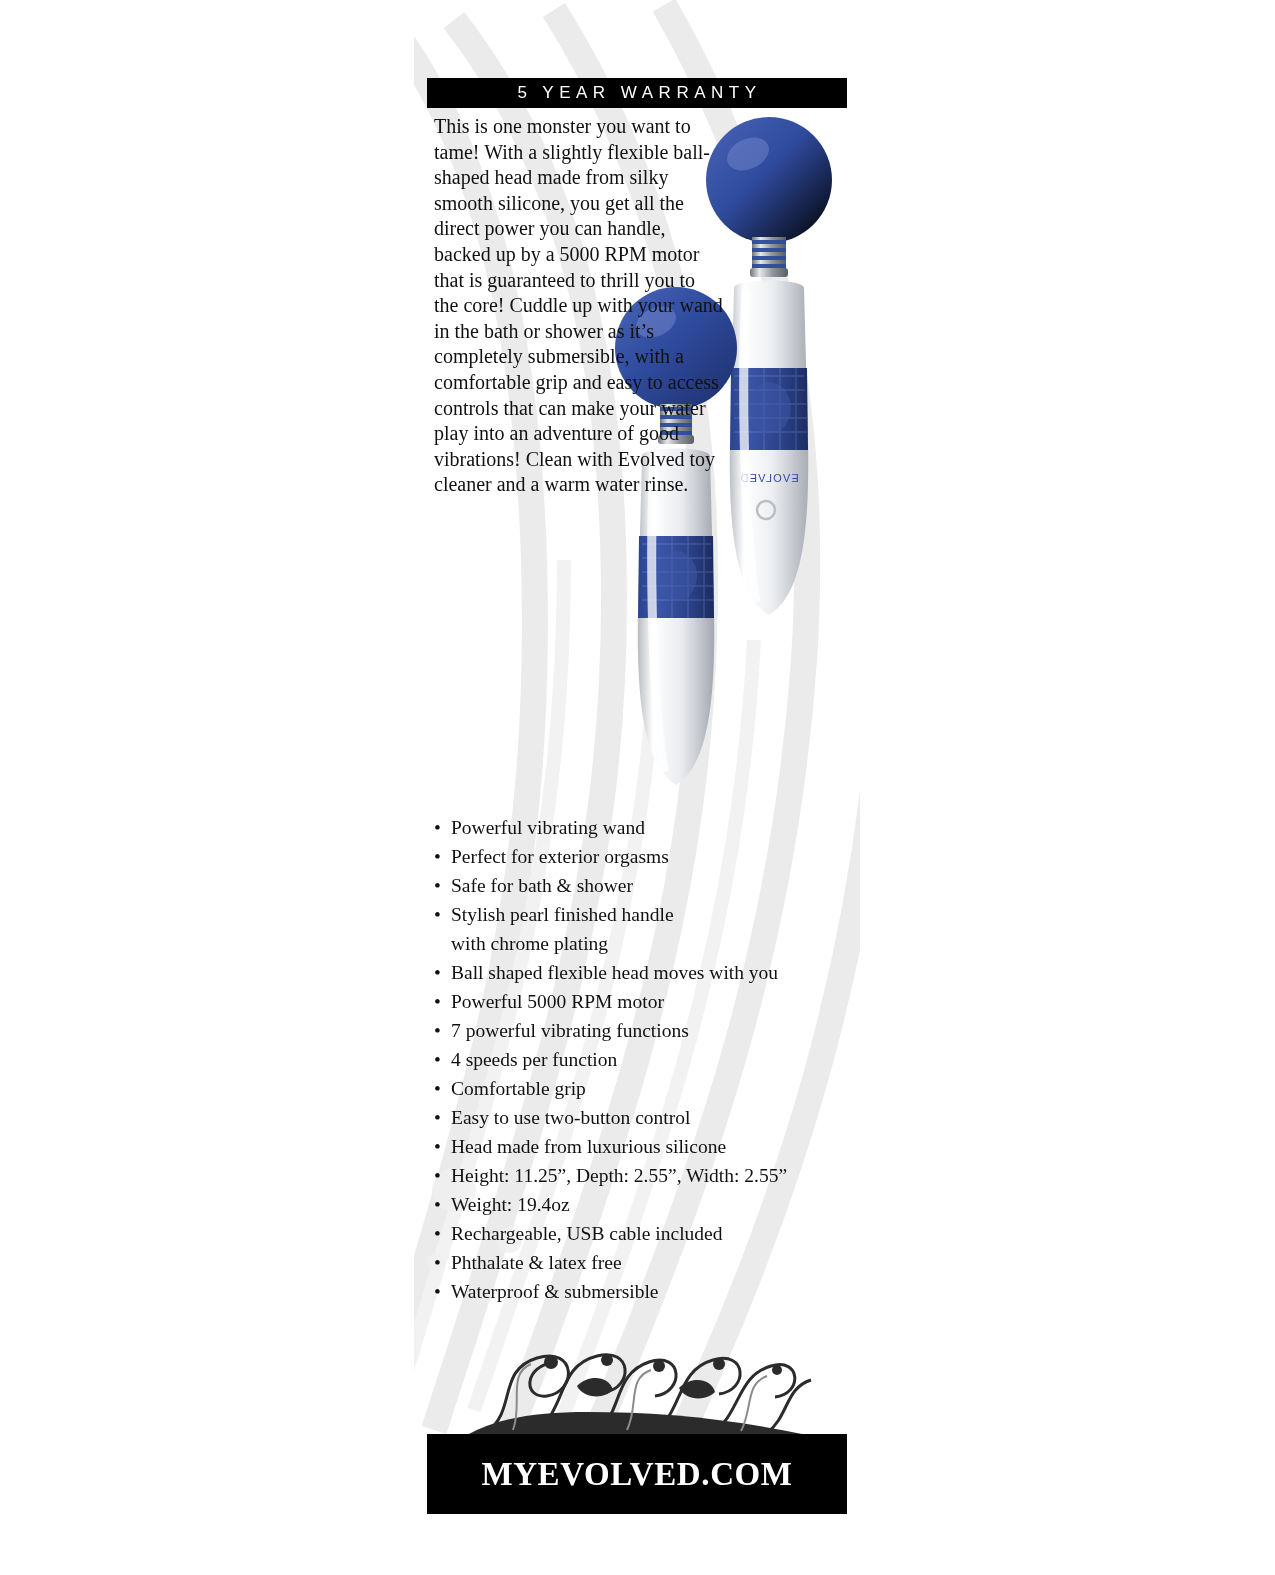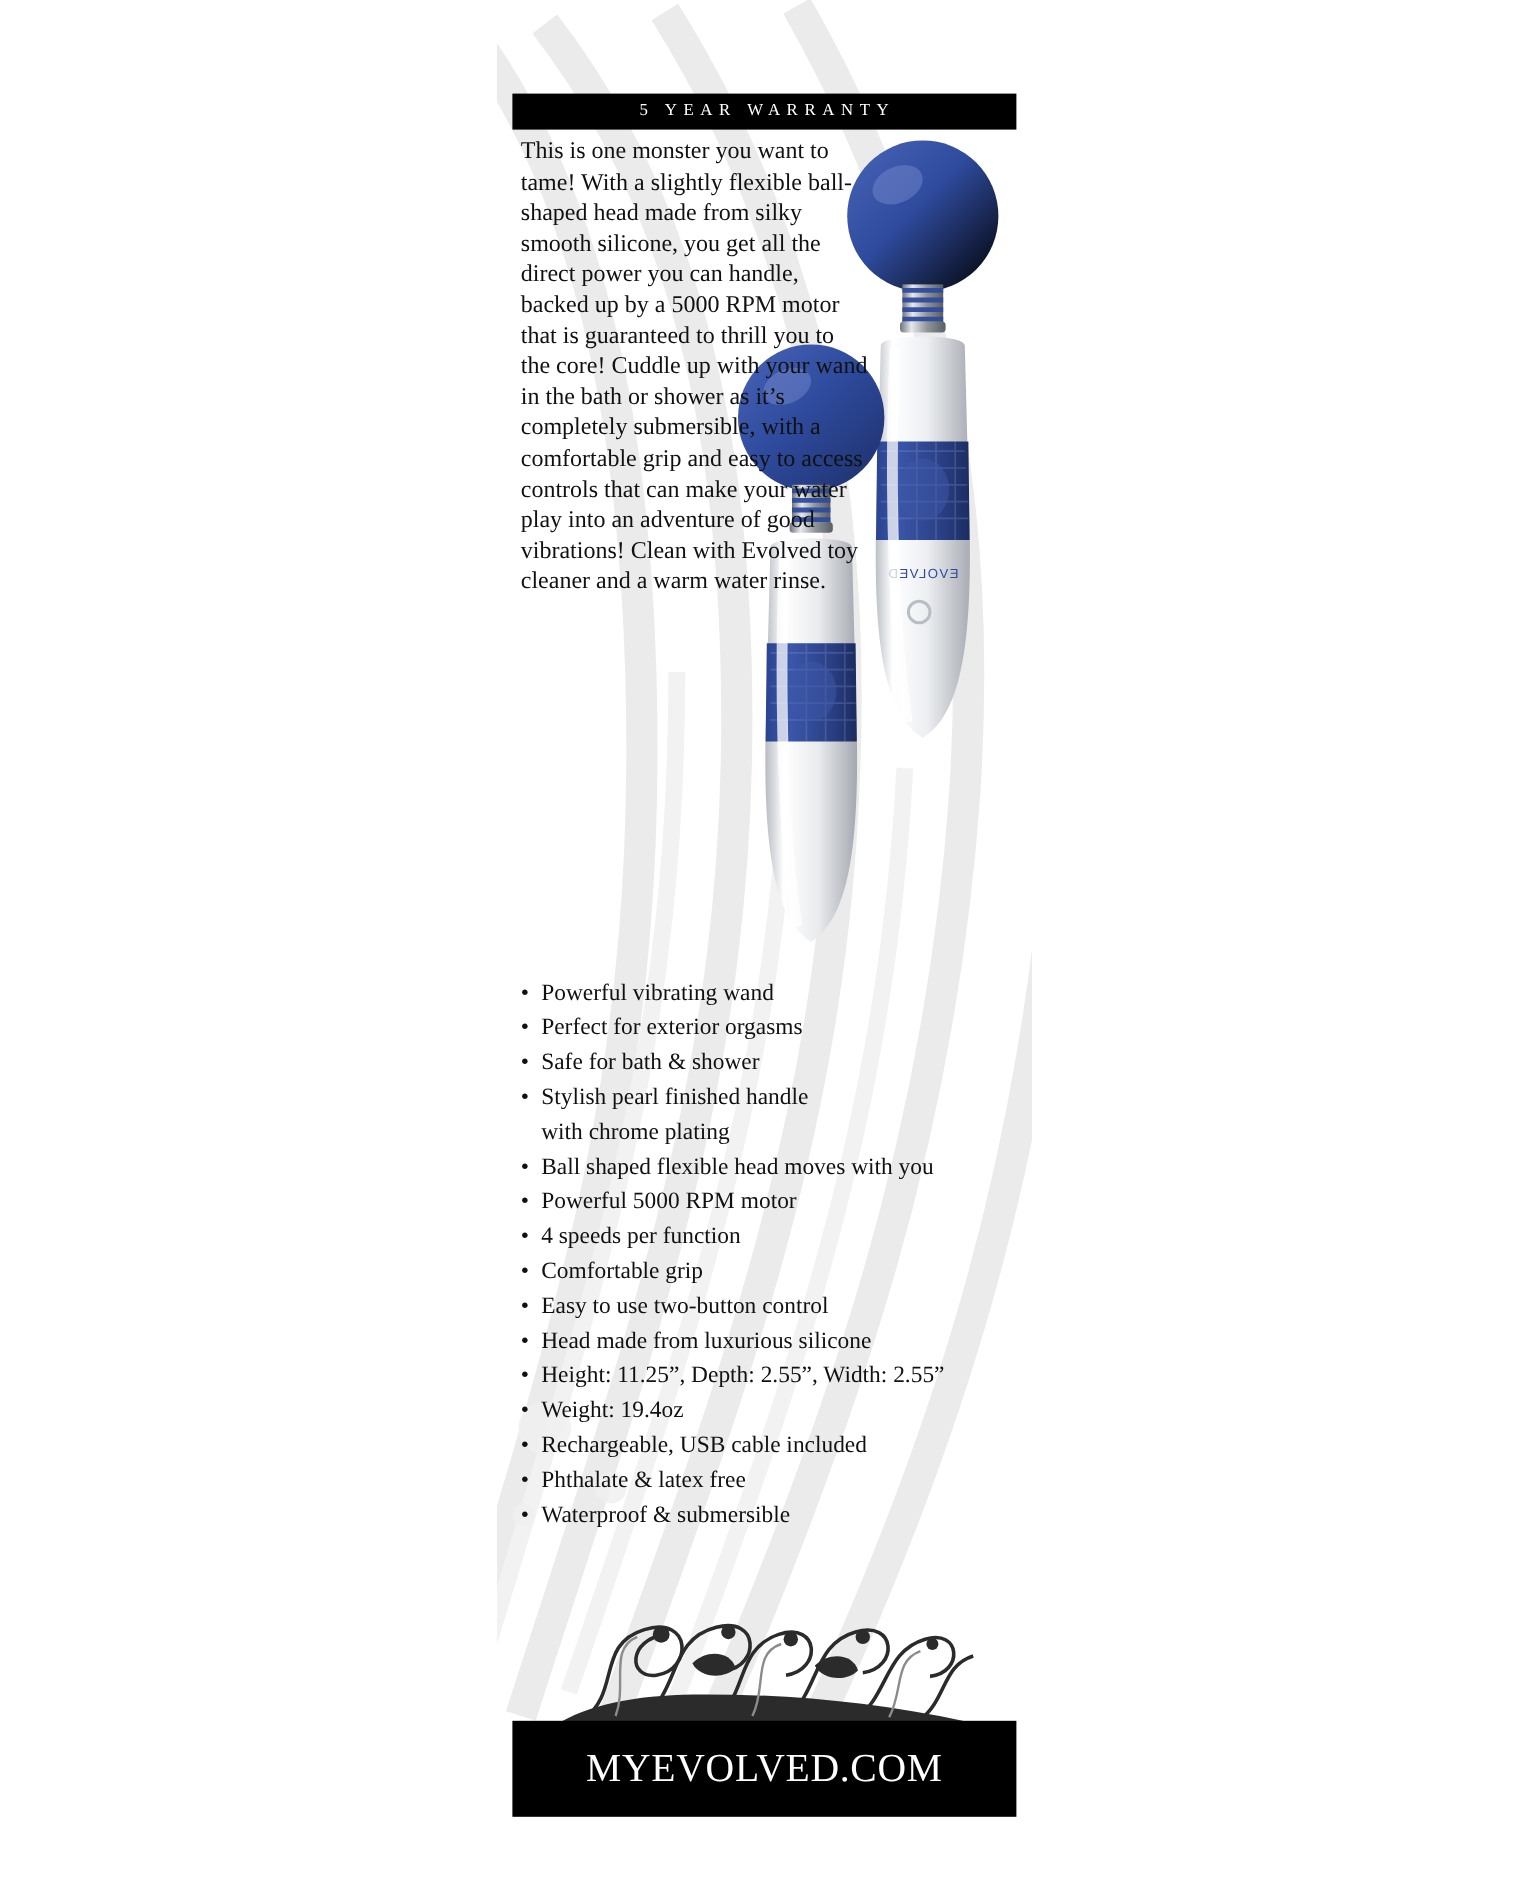--- a/index.html
+++ b/index.html
@@ -45,22 +45,22 @@
     top: 78px;
     width: 420px;
     height: 30px;
     background: #000000;
     color: #ffffff;
     display: flex;
     align-items: center;
     justify-content: center;
   }
   #warranty-bar .txt {
-    font-family: Liberation Serif, serif;
-    font-size: 14px;
+    font-family: Liberation Sans, sans-serif;
+    font-size: 17px;
     letter-spacing: 5.5px;
     font-weight: normal;
     white-space: nowrap;
     text-indent: 5px;
   }
   
   #description {
     position: absolute;
     left: 20px;
     top: 114px;
@@ -102,21 +102,21 @@
     height: 80px;
     background: #000000;
     color: #ffffff;
     display: flex;
     align-items: center;
     justify-content: center;
   }
   #url-bar .txt {
     font-size: 33px;
     letter-spacing: 0.6px;
-    font-weight: normal;
+    font-weight: bold;
     white-space: nowrap;
   }
   
   #floral {
     position: absolute;
     left: 13px;
     top: 1300px;
     width: 420px;
     height: 135px;
     overflow: hidden;
@@ -262,20 +262,21 @@
     <div id="description">This is one monster you want to tame! With a slightly flexible ball-shaped head made from silky smooth silicone, you get all the direct power you can handle, backed up by a 5000 RPM motor that is guaranteed to thrill you to the core! Cuddle up with your wand in the bath or shower as it’s completely submersible, with a comfortable grip and easy to access controls that can make your water play into an adventure of good vibrations! Clean with Evolved toy cleaner and a warm water rinse.</div>
 
     <div id="features">
       <span class="feat">Powerful vibrating wand</span>
       <span class="feat">Perfect for exterior orgasms</span>
       <span class="feat">Safe for bath &amp; shower</span>
       <span class="feat">Stylish pearl finished handle
  with chrome plating</span>
       <span class="feat">Ball shaped flexible head moves with you</span>
       <span class="feat">Powerful 5000 RPM motor</span>
+      <span class="feat">7 powerful vibrating functions</span>
       <span class="feat">4 speeds per function</span>
       <span class="feat">Comfortable grip</span>
       <span class="feat">Easy to use two-button control</span>
       <span class="feat">Head made from luxurious silicone</span>
       <span class="feat">Height: 11.25”, Depth: 2.55”, Width: 2.55”</span>
       <span class="feat">Weight: 19.4oz</span>
       <span class="feat">Rechargeable, USB cable included</span>
       <span class="feat">Phthalate &amp; latex free</span>
       <span class="feat">Waterproof &amp; submersible</span>
     </div>

